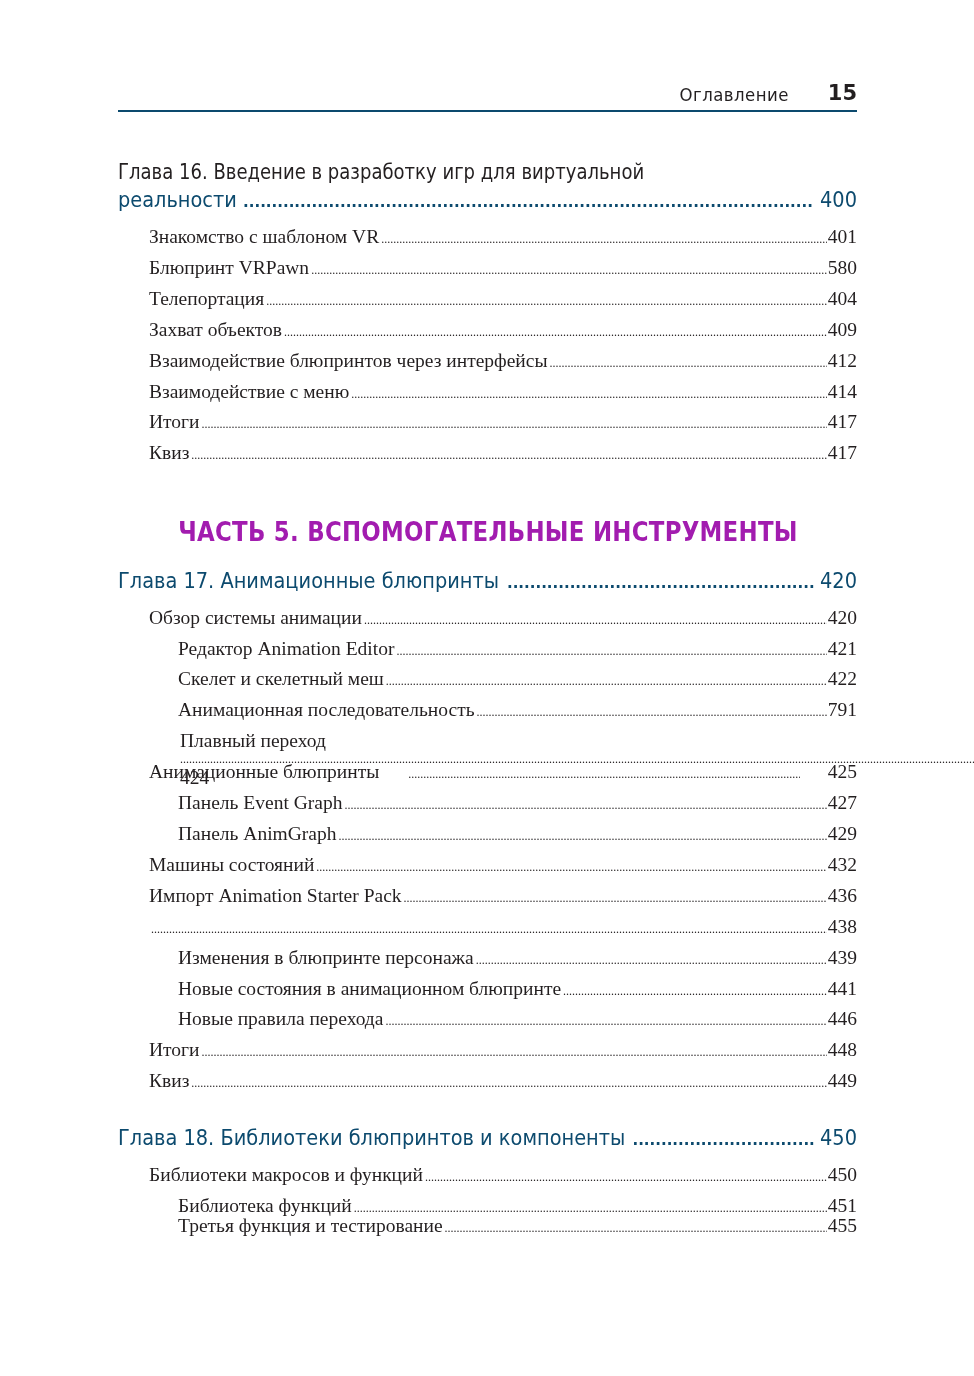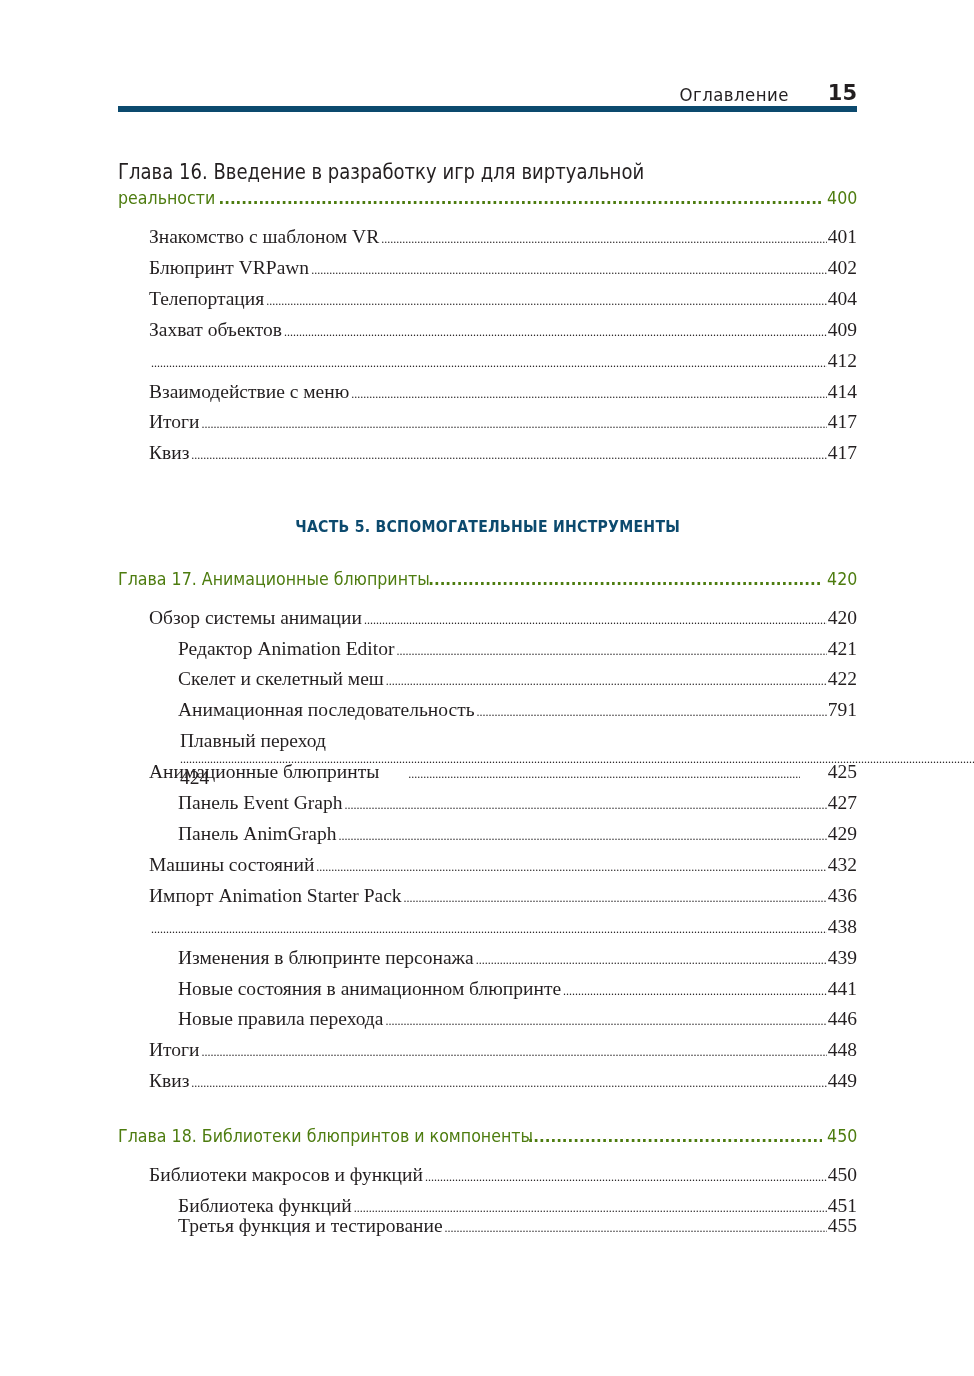--- a/index.html
+++ b/index.html
@@ -13,21 +13,21 @@
       position: relative;
       overflow: hidden;
       color: #231f20;
     }
     .header {
       position: absolute;
       left: 118px;
       top: 80px;
       width: 739px;
       height: 32px;
-      border-bottom: 6px solid #0c4a6e;
+      border-bottom: 2px solid #0c4a6e;
       box-sizing: border-box;
     }
     .header-title {
       position: absolute;
       right: 68px;
       top: 4px;
       font-family: "DejaVu Sans", sans-serif;
       font-size: 18px;
       letter-spacing: 0.5px;
       color: #231f20;
@@ -64,22 +64,22 @@
       margin: 0 1px 0 2px;
       letter-spacing: 0;
     }
     .row .leader::before {
       content: "........................................................................................................................................................................................................................................................................................................";
     }
     .row .page { flex: 0 0 auto; }
 
     .chapter {
       font-family: "DejaVu Sans", sans-serif;
-      font-size: 18px;
-      color: #4d7c0f;
+      font-size: 22px;
+      color: #0c4a6e;
     }
     .chapter .title, .chapter .page {
       transform-origin: left center;
     }
     .chapter .leader { font-size: 15px; font-weight: bold; }
     .chapter-first-line {
       position: absolute;
       left: 0;
       font-family: "DejaVu Sans", sans-serif;
       font-size: 20.5px;
@@ -106,23 +106,23 @@
     .lvl1 { padding-left: 31px; box-sizing: border-box; }
     .lvl2 { padding-left: 60px; box-sizing: border-box; }
 
     .part-title {
       position: absolute;
       left: 0;
       width: 739px;
       text-align: center;
       font-family: "DejaVu Sans", sans-serif;
       font-weight: bold;
-      font-size: 16px;
+      font-size: 26px;
       letter-spacing: 0.3px;
-      color: #0c4a6e;
+      color: #a21caf;
     }
   </style>
 </head>
 <body>
 
 <div class="header">
   <span class="header-title">Оглавление</span>
   <span class="header-page">15</span>
 </div>
 
@@ -139,33 +139,34 @@
 
   <div>
     <div class="row sec lvl1" style="top:226px;">
       <span class="title">Знакомство с шаблоном VR</span>
       <span class="leader"></span>
       <span class="page">401</span>
     </div>
     <div class="row sec lvl1" style="top:257px;">
       <span class="title">Блюпринт VRPawn</span>
       <span class="leader"></span>
-      <span class="page">402</span>
+      <span class="page">580</span>
     </div>
     <div class="row sec lvl1" style="top:288px;">
       <span class="title">Телепортация</span>
       <span class="leader"></span>
       <span class="page">404</span>
     </div>
     <div class="row sec lvl1" style="top:319px;">
       <span class="title">Захват объектов</span>
       <span class="leader"></span>
       <span class="page">409</span>
     </div>
     <div class="row sec lvl1" style="top:350px;">
+      <span class="title">Взаимодействие блюпринтов через интерфейсы</span>
       <span class="leader"></span>
       <span class="page">412</span>
     </div>
     <div class="row sec lvl1" style="top:381px;">
       <span class="title">Взаимодействие с меню</span>
       <span class="leader"></span>
       <span class="page">414</span>
     </div>
     <div class="row sec lvl1" style="top:411px;">
       <span class="title">Итоги</span>

